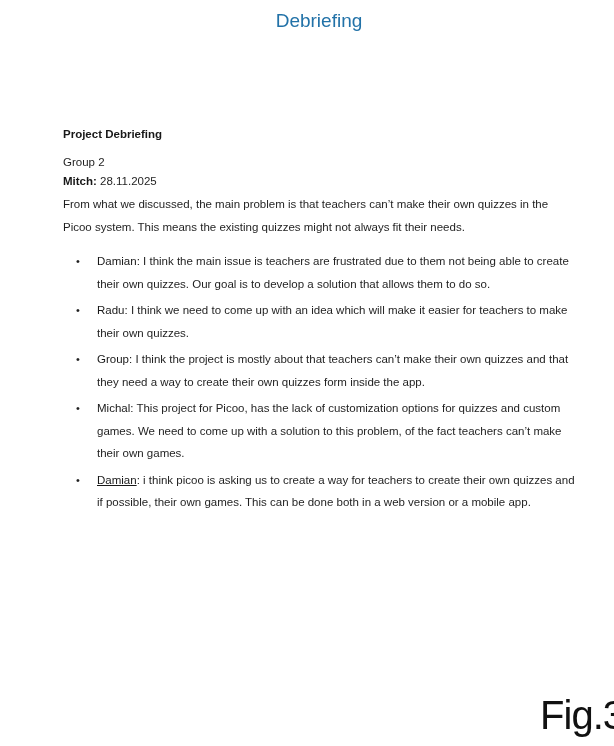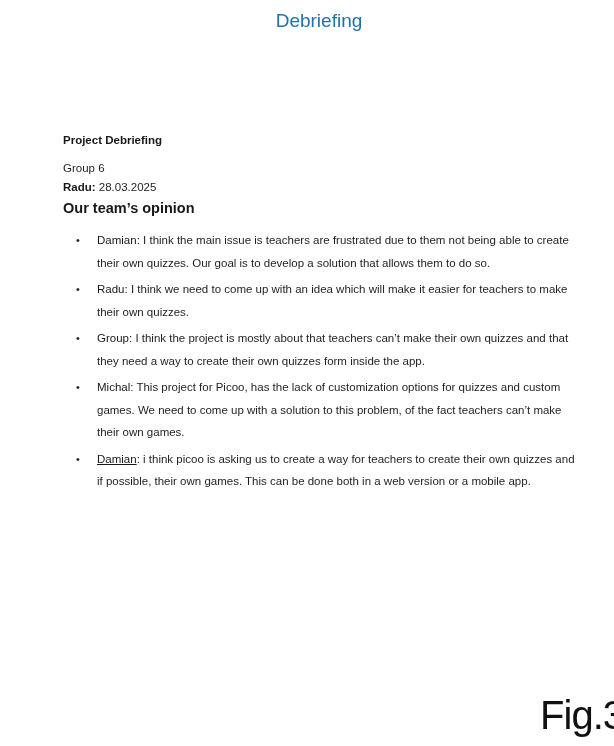--- a/index.html
+++ b/index.html
@@ -24,21 +24,21 @@
     text-align: center;
     font-size: 19px;
     line-height: 26px;
     font-weight: 400;
     color: #2272a8;
   }
   .content {
     position: absolute;
     left: 51px;
     width: 512px;
-    top: 34px;
+    top: 28px;
     font-size: 11.5px;
     line-height: 23px;
   }
   .h-small {
     font-weight: 700;
     font-size: 11.5px;
     line-height: 23px;
     color: #181818;
   }
   .h-project-debriefing { margin-top: 95px; }
@@ -89,31 +89,31 @@
 
 <div class="page">
 
   <div class="doc-title">Debriefing</div>
 
   <div class="content">
 
     <div class="h-small h-project-debriefing">Project Debriefing</div>
 
     <div class="meta-lines">
-      <div>Group 6</div>
+      <div>Group 2</div>
       <div>
-        <b>Radu:</b>
-        <span>28.03.2025</span>
+        <b>Mitch:</b>
+        <span>28.11.2025</span>
       </div>
     </div>
 
 
+    <p class="para">From what we discussed, the main problem is that teachers can’t make their own quizzes in the Picoo system. This means the existing quizzes might not always fit their needs.</p>
 
 
-    <div class="h-team">Our team’s opinion</div>
 
     <ul class="opinions">
       <li>
         <span class="bullet-dot">•</span>
         <span class="nm">Damian</span><span class="nm-colon">:</span>
         <span>I think the main issue is teachers are frustrated due to them not being able to create their own quizzes. Our goal is to develop a solution that allows them to do so.</span>
       </li>
       <li>
         <span class="bullet-dot">•</span>
         <span class="nm">Radu</span><span class="nm-colon">:</span>

